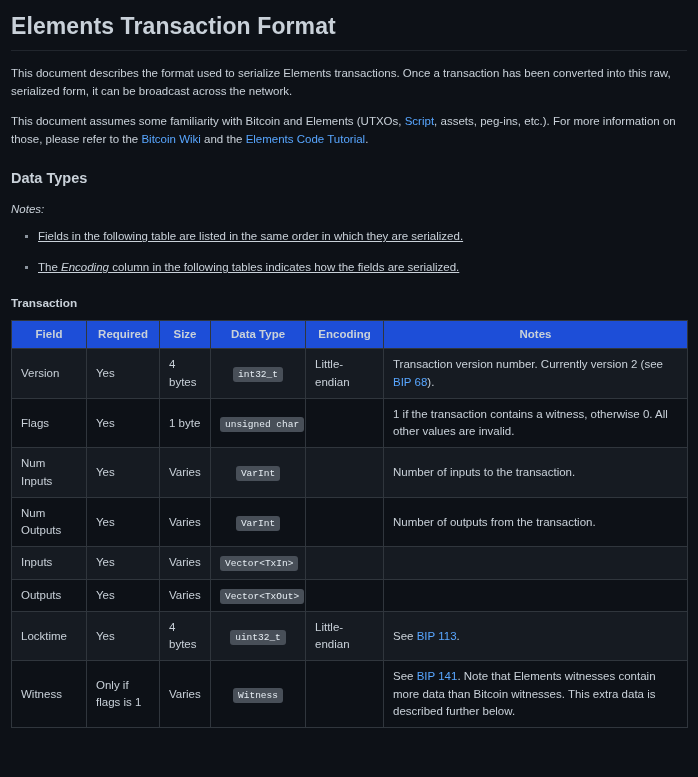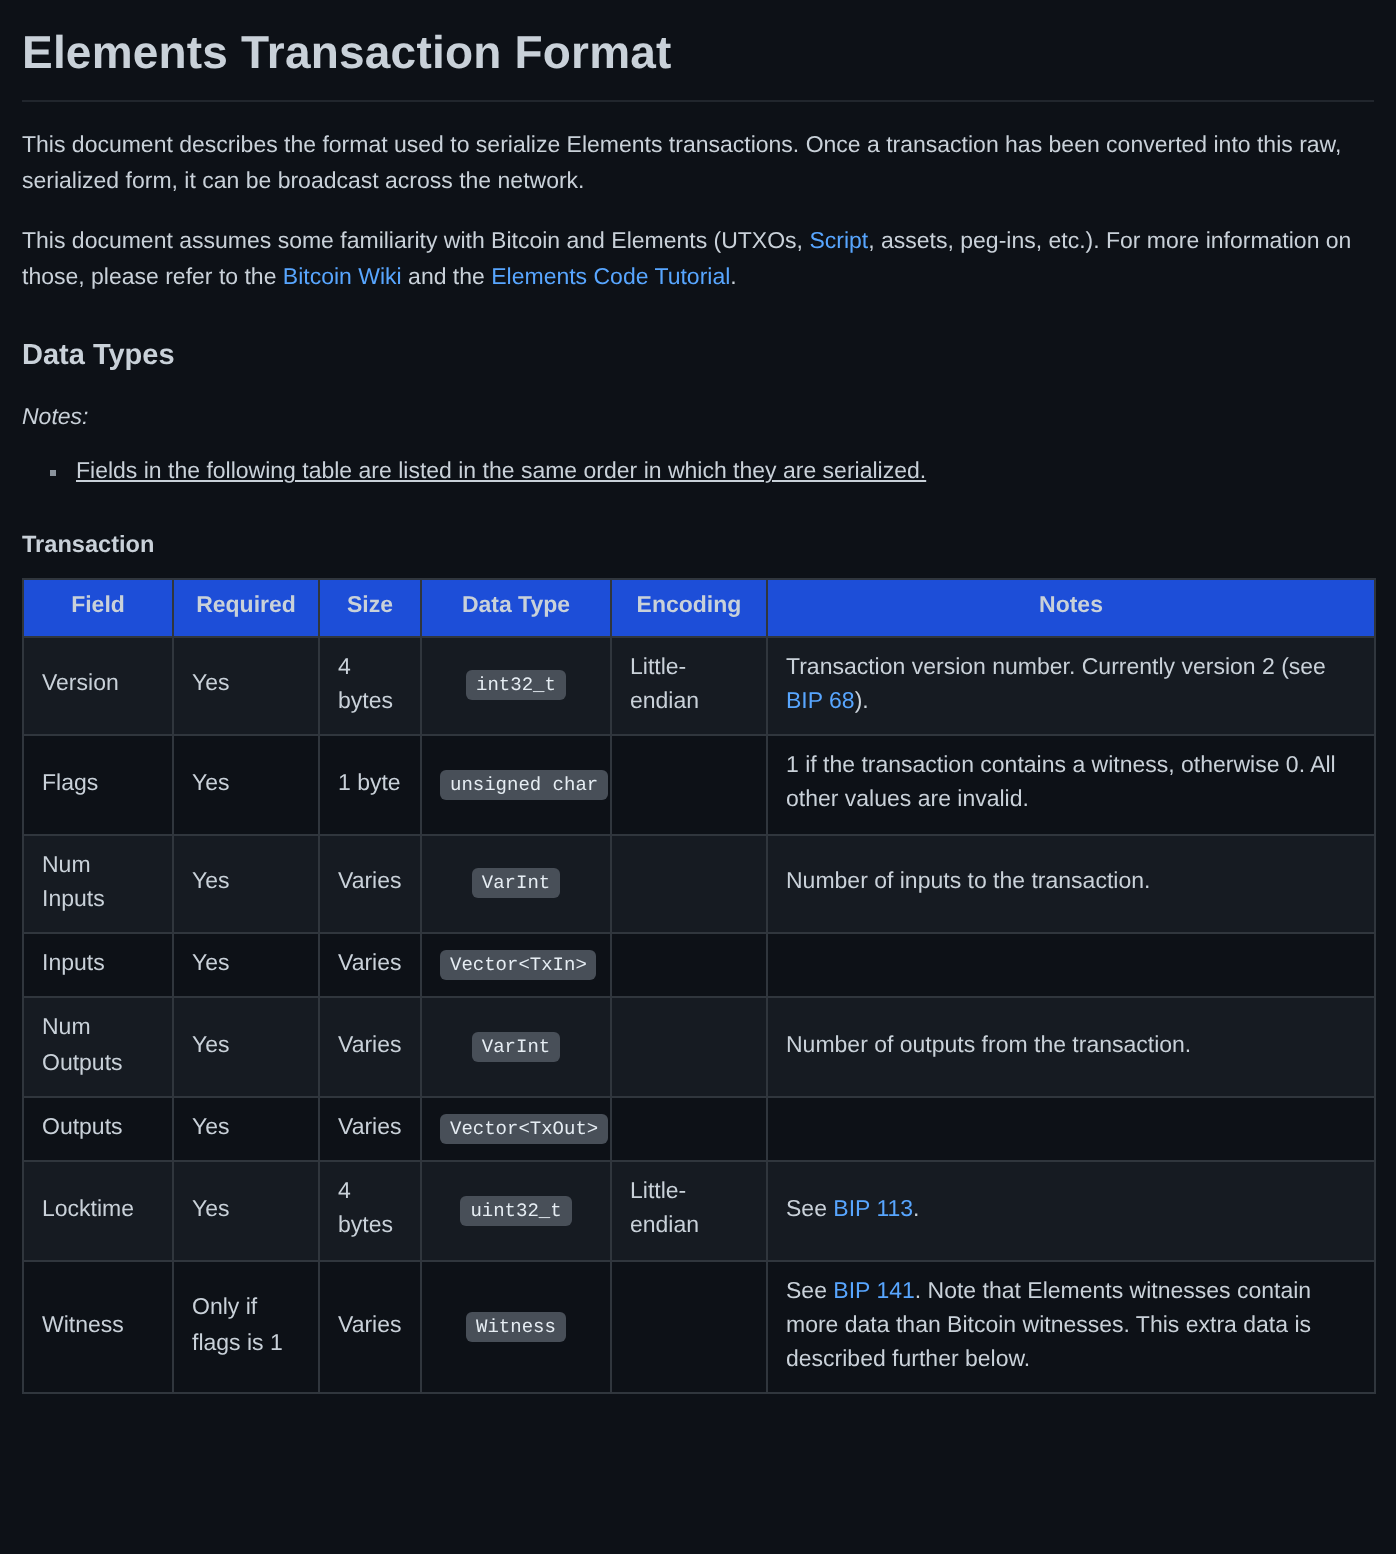--- a/index.html
+++ b/index.html
@@ -140,20 +140,21 @@
   <p class="para">This document describes the format used to serialize Elements transactions. Once a transaction has been converted into this raw, serialized form, it can be broadcast across the network.</p>
 
   <p class="para"><span>This document assumes some familiarity with Bitcoin and Elements (UTXOs, </span><a class="link" href="#">Script</a><span>, assets, peg-ins, etc.). For more information on those, please refer to the </span><a class="link" href="#">Bitcoin Wiki</a><span> and the </span><a class="link" href="#">Elements Code Tutorial</a><span>.</span></p>
 
   <h2 class="section">Data Types</h2>
 
   <p class="notes-label">Notes:</p>
 
   <ul class="bullets">
     <li><span>Fields in the following table are listed in the same order in which they are serialized.</span><em></em><span></span></li>
+    <li><span>The </span><em>Encoding</em><span> column in the following tables indicates how the fields are serialized.</span></li>
   </ul>
 
   <h3 class="subsection">Transaction</h3>
 
   <table class="tx-table">
     <colgroup>
       <col class="c-field">
         <col class="c-req">
         <col class="c-size">
         <col class="c-type">
@@ -189,34 +190,34 @@
       </tr>
       <tr>
         <td>Num Inputs</td>
         <td>Yes</td>
         <td>Varies</td>
         <td class="c-cell-type"><code class="inline">VarInt</code></td>
         <td></td>
         <td><span>Number of inputs to the transaction.</span><a class="link" href="#"></a><span></span></td>
       </tr>
       <tr>
+        <td>Num Outputs</td>
+        <td>Yes</td>
+        <td>Varies</td>
+        <td class="c-cell-type"><code class="inline">VarInt</code></td>
+        <td></td>
+        <td><span>Number of outputs from the transaction.</span><a class="link" href="#"></a><span></span></td>
+      </tr>
+      <tr>
         <td>Inputs</td>
         <td>Yes</td>
         <td>Varies</td>
         <td class="c-cell-type"><code class="inline">Vector&lt;TxIn&gt;</code></td>
         <td></td>
         <td><span></span><a class="link" href="#"></a><span></span></td>
-      </tr>
-      <tr>
-        <td>Num Outputs</td>
-        <td>Yes</td>
-        <td>Varies</td>
-        <td class="c-cell-type"><code class="inline">VarInt</code></td>
-        <td></td>
-        <td><span>Number of outputs from the transaction.</span><a class="link" href="#"></a><span></span></td>
       </tr>
       <tr>
         <td>Outputs</td>
         <td>Yes</td>
         <td>Varies</td>
         <td class="c-cell-type"><code class="inline">Vector&lt;TxOut&gt;</code></td>
         <td></td>
         <td><span></span><a class="link" href="#"></a><span></span></td>
       </tr>
       <tr>

